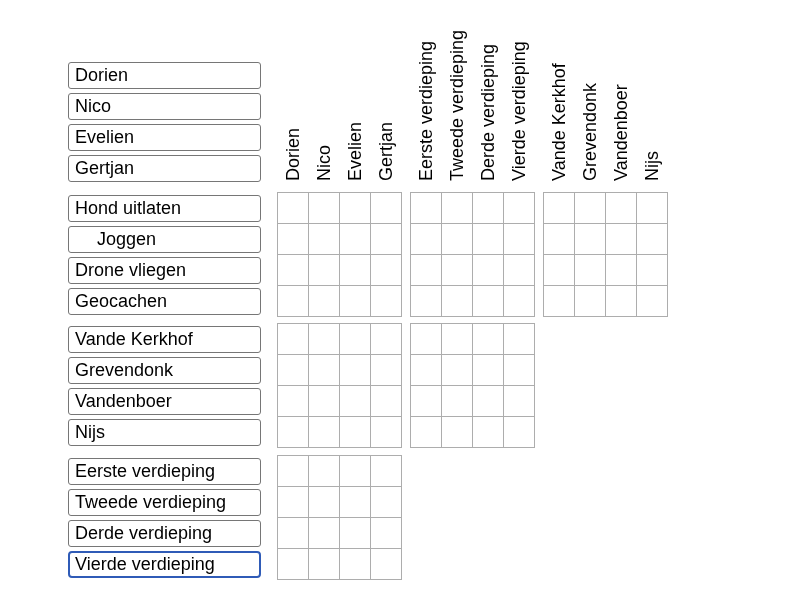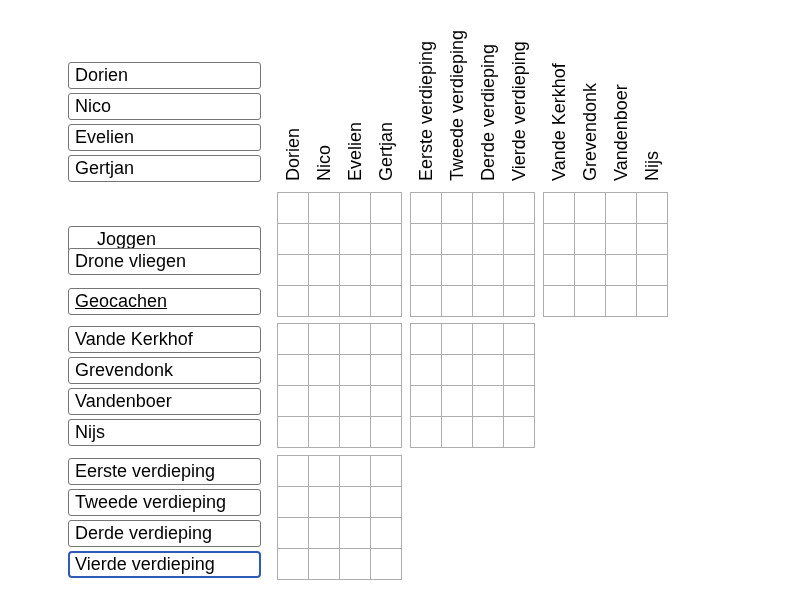--- a/index.html
+++ b/index.html
@@ -54,23 +54,24 @@
   }
 </style>
 </head>
 <body>
 
 <div id="canvas">
     <input type="text" class="lbl" value="Dorien" style="left: 68px; top: 62px;">
     <input type="text" class="lbl" value="Nico" style="left: 68px; top: 93px;">
     <input type="text" class="lbl" value="Evelien" style="left: 68px; top: 124px;">
     <input type="text" class="lbl" value="Gertjan" style="left: 68px; top: 155px;">
+    <input type="text" class="lbl" value="Hond uitlaten" style="left: 68px; top: 195px;">
     <input type="text" class="lbl" value="Joggen" style="left: 68px; top: 226px; padding-left: 28px;">
-    <input type="text" class="lbl" value="Drone vliegen" style="left: 68px; top: 248px;">
-    <input type="text" class="lbl" value="Geocachen" style="left: 68px; top: 288px; text-decoration: underline;">
+    <input type="text" class="lbl" value="Drone vliegen" style="left: 68px; top: 257px;">
+    <input type="text" class="lbl" value="Geocachen" style="left: 68px; top: 288px;">
     <input type="text" class="lbl" value="Vande Kerkhof" style="left: 68px; top: 326px;">
     <input type="text" class="lbl" value="Grevendonk" style="left: 68px; top: 357px;">
     <input type="text" class="lbl" value="Vandenboer" style="left: 68px; top: 388px;">
     <input type="text" class="lbl" value="Nijs" style="left: 68px; top: 419px;">
     <input type="text" class="lbl" value="Eerste verdieping" style="left: 68px; top: 458px;">
     <input type="text" class="lbl" value="Tweede verdieping" style="left: 68px; top: 489px;">
     <input type="text" class="lbl" value="Derde verdieping" style="left: 68px; top: 520px;">
     <input type="text" class="lbl focused" value="Vierde verdieping" style="left: 68px; top: 551px;">
     <span class="hdr" style="left: 282.5px; top: 181px;">Dorien</span>
     <span class="hdr" style="left: 313.5px; top: 181px;">Nico</span>

